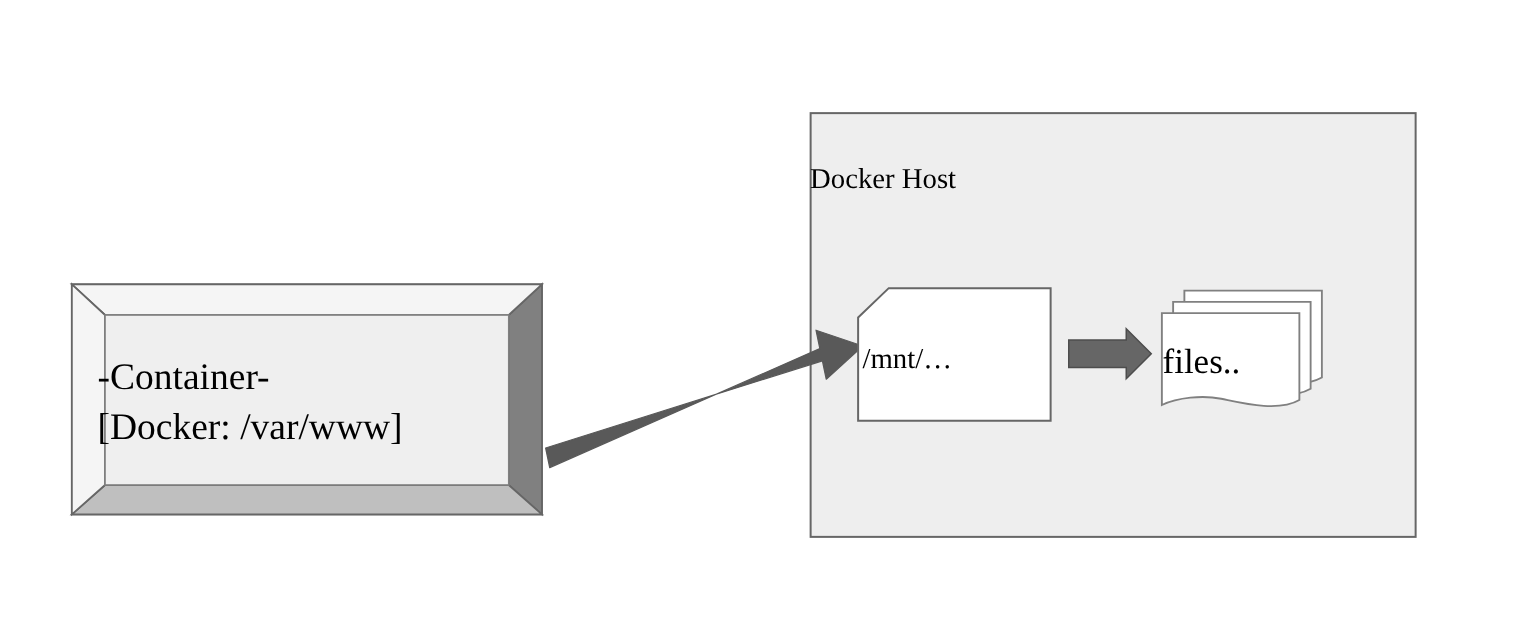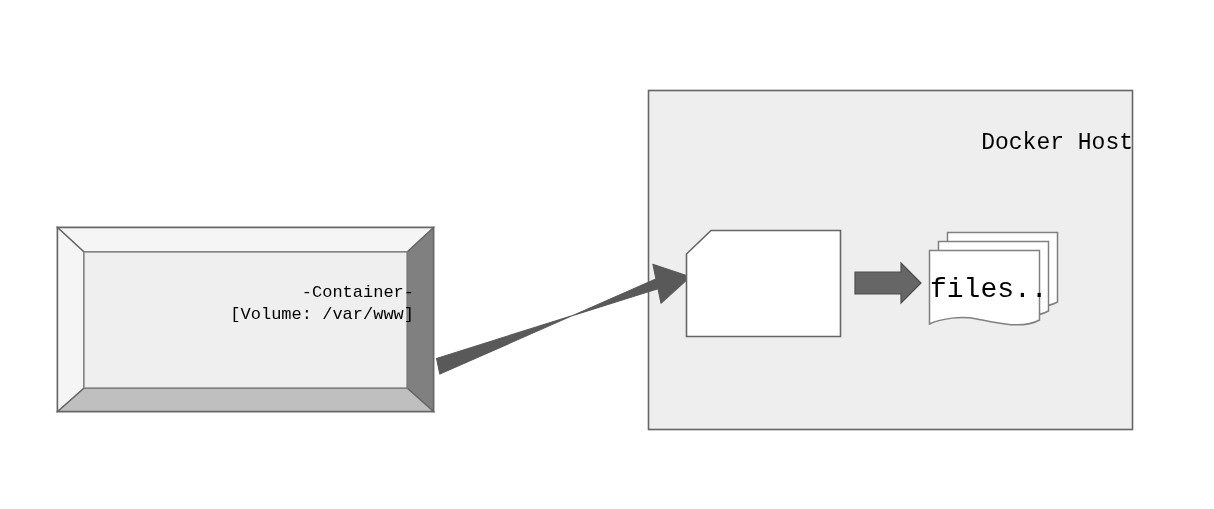--- a/index.html
+++ b/index.html
@@ -20,31 +20,31 @@
   .svg-layer {
     position: absolute;
     left: 0;
     top: 0;
     width: 1214px;
     height: 509px;
   }
   .lbl {
     position: absolute;
     color: #000000;
-    font-family: Liberation Mono, monospace;
+    font-family: Liberation Serif, serif;
     white-space: nowrap;
-    text-align: right;
+    text-align: left;
     line-height: 1.32;
     pointer-events: none;
   }
   #container-label {
     left: 78px;
     top: 282px;
     width: 336px;
-    font-size: 17px;
+    font-size: 30px;
   }
   #docker-host-label {
     left: 648px;
     top: 128px;
     width: 485px;
     font-size: 23px;
   }
   #mnt-label {
     left: 690px;
     top: 272px;
@@ -108,21 +108,22 @@
 
       <path d="M 929.5 250.5 L 1039.5 250.5 L 1039.5 320
                C 1022 330 992 322 977 319
                C 962 316 942 318 929.5 324 Z" fill="#FFFFFF" stroke="#808080" stroke-width="1.5"></path>
     </g>
 
   </svg>
 
   <div class="lbl" id="container-label">
     <div>-Container-</div>
-    <div>[Volume: /var/www]</div>
+    <div>[Docker: /var/www]</div>
   </div>
 
   <div class="lbl" id="docker-host-label">Docker Host</div>
 
+  <div class="lbl" id="mnt-label">/mnt/…</div>
 
   <div class="lbl" id="files-label">files..</div>
 
 </div>
 
 </body></html>

